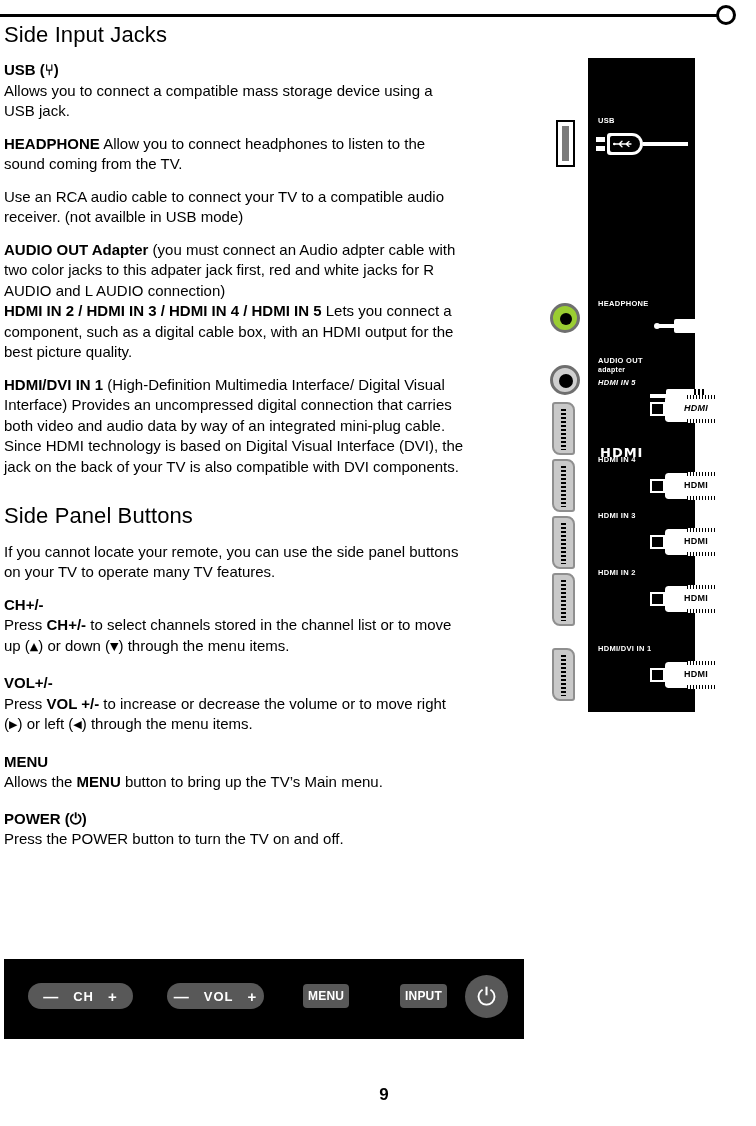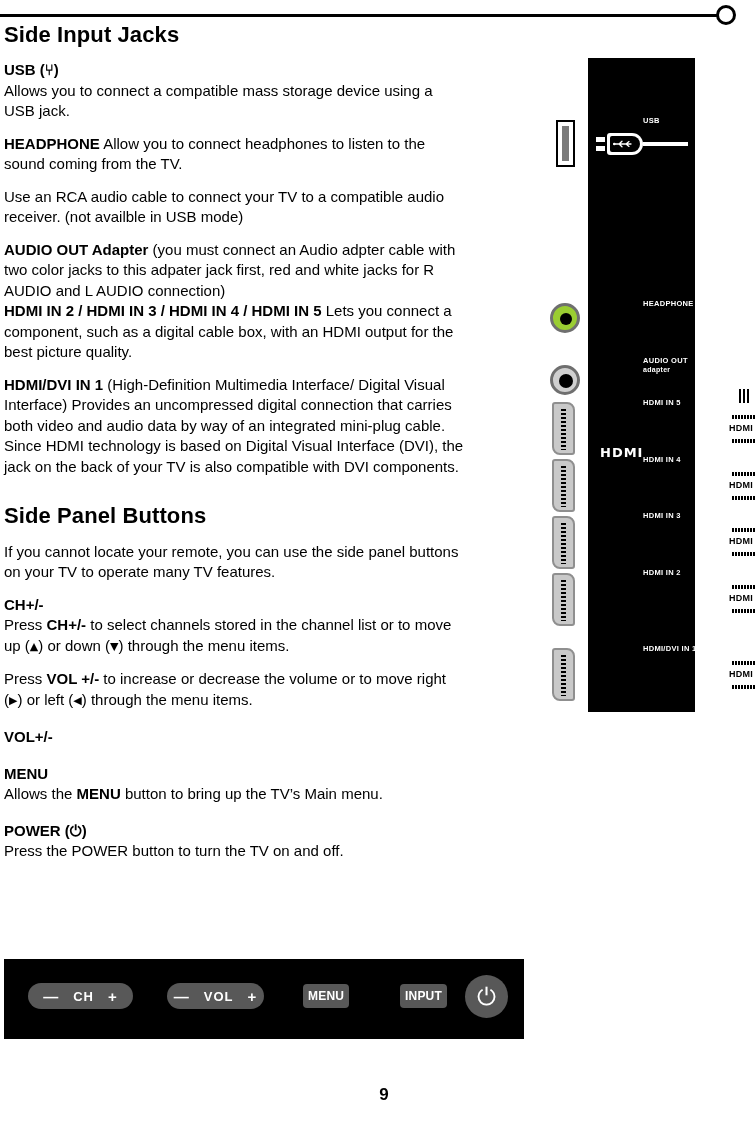--- a/index.html
+++ b/index.html
@@ -42,21 +42,21 @@
 
   
   .text-col {
     position: absolute;
     left: 4px;
     top: 22px;
     width: 460px;
   }
   h1.section-title {
     font-size: 22px;
-    font-weight: bold;
+    font-weight: normal;
     margin: 0 0 12px 0;
     letter-spacing: 0.1px;
     line-height: 1.2;
   }
   h1.section-title.second {
     margin-top: 26px;
   }
   p.para {
     font-size: 15px;
     line-height: 20.5px;
@@ -148,21 +148,20 @@
     left: 7px; top: 5px;
     width: 5px; height: 41px;
     background: repeating-linear-gradient(to bottom,#000 0 2px,#c9c9c9 2px 4px);
   }
 
   
   .conn {
     position: absolute;
     left: 58px;
     color: #ffffff;
-    margin-left: 45px;
   }
   .conn-label {
     font-size: 7.5px;
     font-weight: bold;
     letter-spacing: 0.3px;
     line-height: 9px;
     white-space: nowrap;
   }
   .conn-label.small2 { font-size: 7px; }
 
@@ -319,22 +318,22 @@
 
     <p class="para"><b>HDMI/DVI IN 1</b><span> (High-Definition Multimedia Interface/ Digital Visual Interface) Provides an uncompressed digital connection that carries both video and audio data by way of an integrated mini-plug cable. Since HDMI technology is based on Digital Visual Interface (DVI), the jack on the back of your TV is also compatible with DVI components.</span></p>
 
     <h1 class="section-title second">Side Panel Buttons</h1>
 
     <p class="para">If you cannot locate your remote, you can use the side panel buttons on your TV to operate many TV features.</p>
 
     <p class="para tight"><b>CH+/-</b></p>
     <p class="para"><span>Press </span><b>CH+/-</b><span> to select channels stored in the channel list or to move up (</span><span class="glyph arrow">▲</span><span>) or down (</span><span class="glyph arrow">▼</span><span>) through the menu items.</span></p>
 
+    <p class="para tight gap"><b>VOL+/-</b></p>
     <p class="para"><span>Press </span><b>VOL +/-</b><span> to increase or decrease the volume or to move right (</span><span class="glyph arrow">▶</span><span>) or left (</span><span class="glyph arrow">◀</span><span>) through the menu items.</span></p>
-    <p class="para tight gap"><b>VOL+/-</b></p>
 
     <p class="para tight gap"><b>MENU</b></p>
     <p class="para"><span>Allows the </span><b>MENU</b><span> button to bring up the TV’s Main menu.</span></p>
 
     <p class="para tight gap"><b>POWER (</b><b class="glyph">⏻</b><b>)</b></p>
     <p class="para">Press the POWER button to turn the TV on and off.</p>
 
   </div>
 
   <div id="illustration">
@@ -378,21 +377,21 @@
       <div class="conn-label small2">adapter</div>
       <div class="adapter">
         <div class="tip"></div>
           <div class="barrel"></div>
           <div class="rings"></div>
         <div class="fork-a"></div>
           <div class="fork-b"></div>
       </div>
     </div>
 
-    <div class="conn" style="top:348px;">
+    <div class="conn" style="top:328px;font-style:italic;">
       <div class="conn-label">HDMI IN 5</div>
       <div class="hdmi-plug">
         <div class="sq"></div>
         <div class="head">
             <div class="ridgeT"></div>
             <div class="ridgeB"></div>
           <div class="txt">HDMI</div>
           </div>
         <div class="cord"></div>
       </div>

